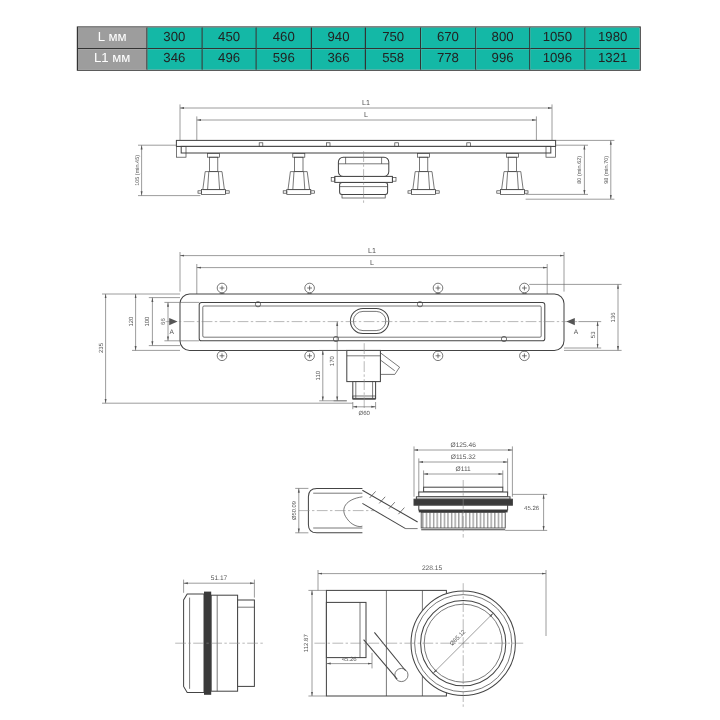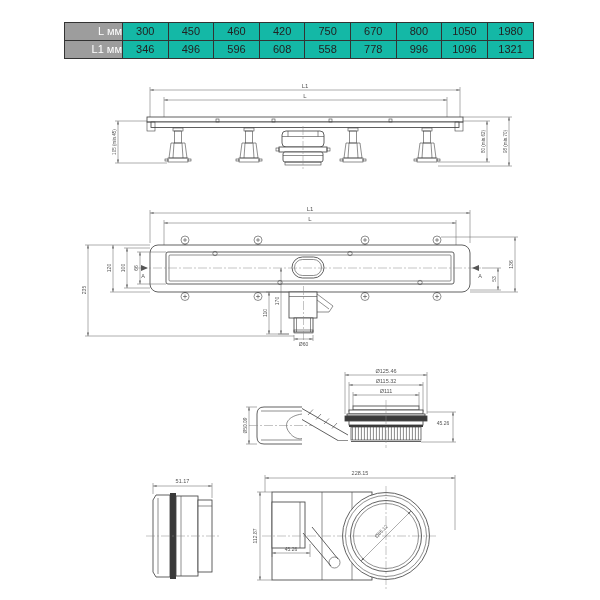--- a/index.html
+++ b/index.html
@@ -13,49 +13,49 @@
     border:1.2px solid #333;
   }
   .dtable .cell{
     height:17px;line-height:17px;text-align:center;
     font-size:11px;color:#222;
     border-right:1px solid #333;border-bottom:1px solid #333;
     background:#14b8a6;overflow:hidden;white-space:nowrap;
   }
   .dtable .cell:nth-child(10n){border-right:none;}
   .dtable .cell.r2{border-bottom:none;}
-  .dtable .hcell{background:#9d9d9d;color:#fff;text-align:right;}
+  .dtable .hcell{background:#9d9d9d;color:#fff;}
   svg{position:absolute;left:0;top:0;}
   svg text{font-family:"Liberation Sans", sans-serif;fill:#555;}
   .dln{stroke:#6a6a6a;stroke-width:.55;fill:none;}
   .oln{stroke:#444;stroke-width:.85;fill:none;}
   .tln{stroke:#444;stroke-width:.6;fill:none;}
   .cln{stroke:#888;stroke-width:.5;fill:none;stroke-dasharray:9 2 2 2;}
   .dark{fill:#3a3a3a;stroke:none;}
   .wfill{fill:#fff;}
 </style>
 </head>
 <body>
 
 <div class="dtable">
   <div class="cell hcell">L мм</div>
   <div class="cell">300</div>
   <div class="cell">450</div>
   <div class="cell">460</div>
-  <div class="cell">420</div>
+  <div class="cell">940</div>
   <div class="cell">750</div>
   <div class="cell">670</div>
   <div class="cell">800</div>
   <div class="cell">1050</div>
   <div class="cell">1980</div>
   <div class="cell hcell r2">L1 мм</div>
   <div class="cell r2">346</div>
   <div class="cell r2">496</div>
   <div class="cell r2">596</div>
-  <div class="cell r2">608</div>
+  <div class="cell r2">366</div>
   <div class="cell r2">558</div>
   <div class="cell r2">778</div>
   <div class="cell r2">996</div>
   <div class="cell r2">1096</div>
   <div class="cell r2">1321</div>
 </div>
 
 <svg width="600" height="600" viewBox="0 0 600 600">
   <defs>
     <marker id="mA" viewBox="0 0 8 8" refX="7.5" refY="4" markerWidth="7" markerHeight="7" orient="auto-start-reverse">

